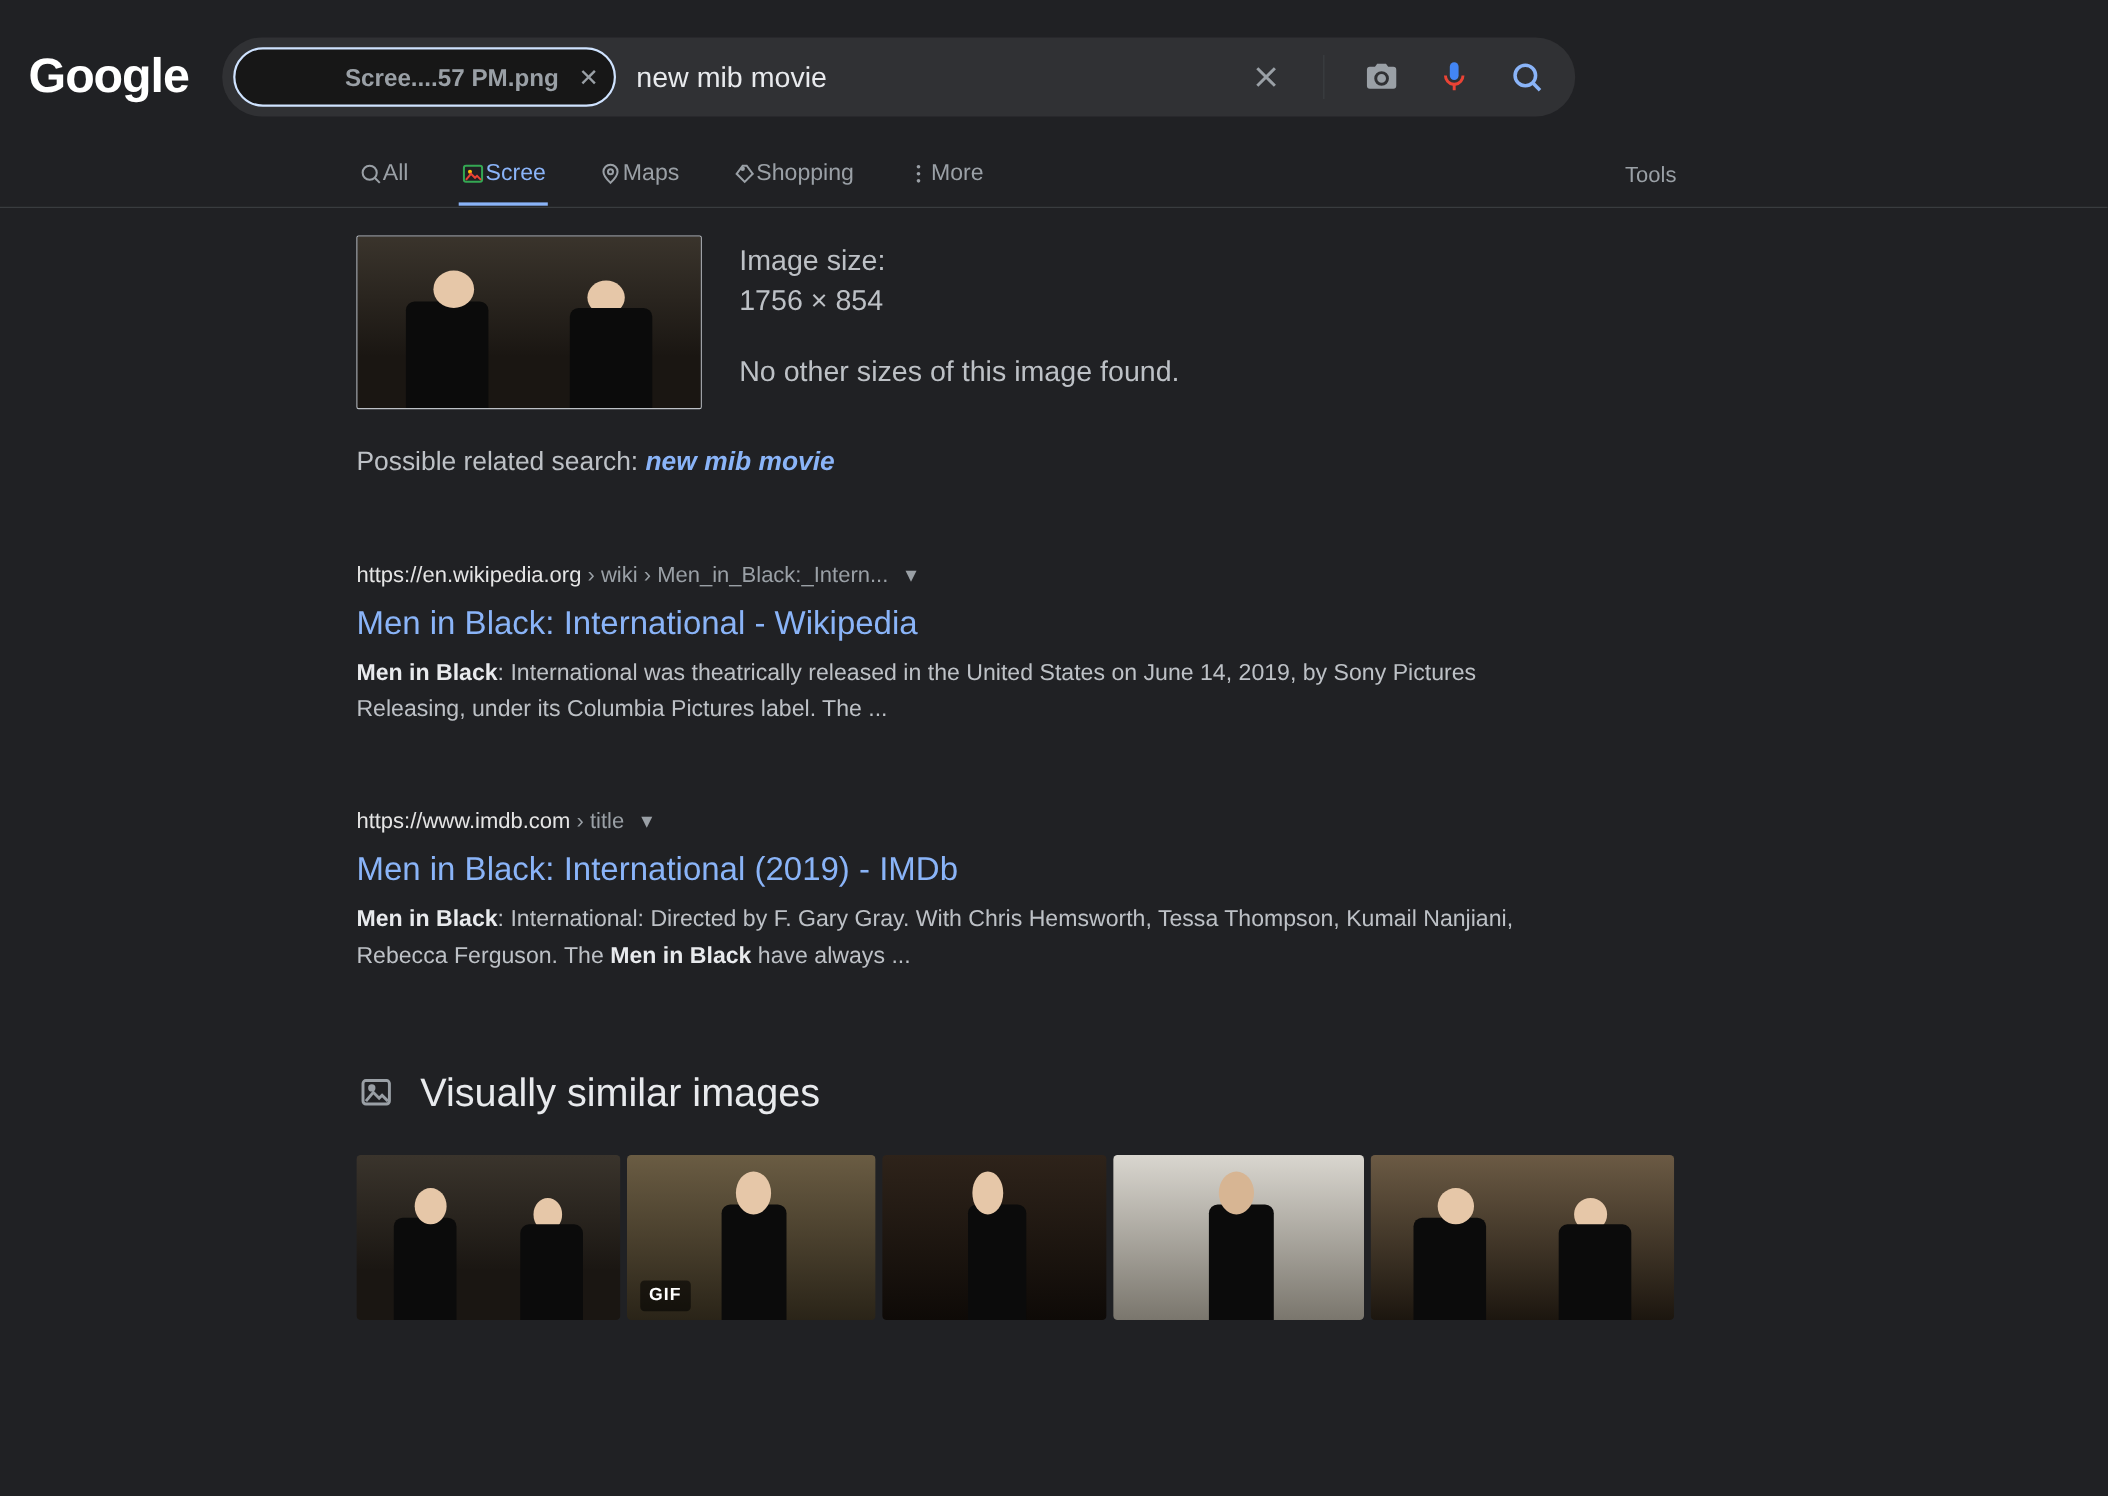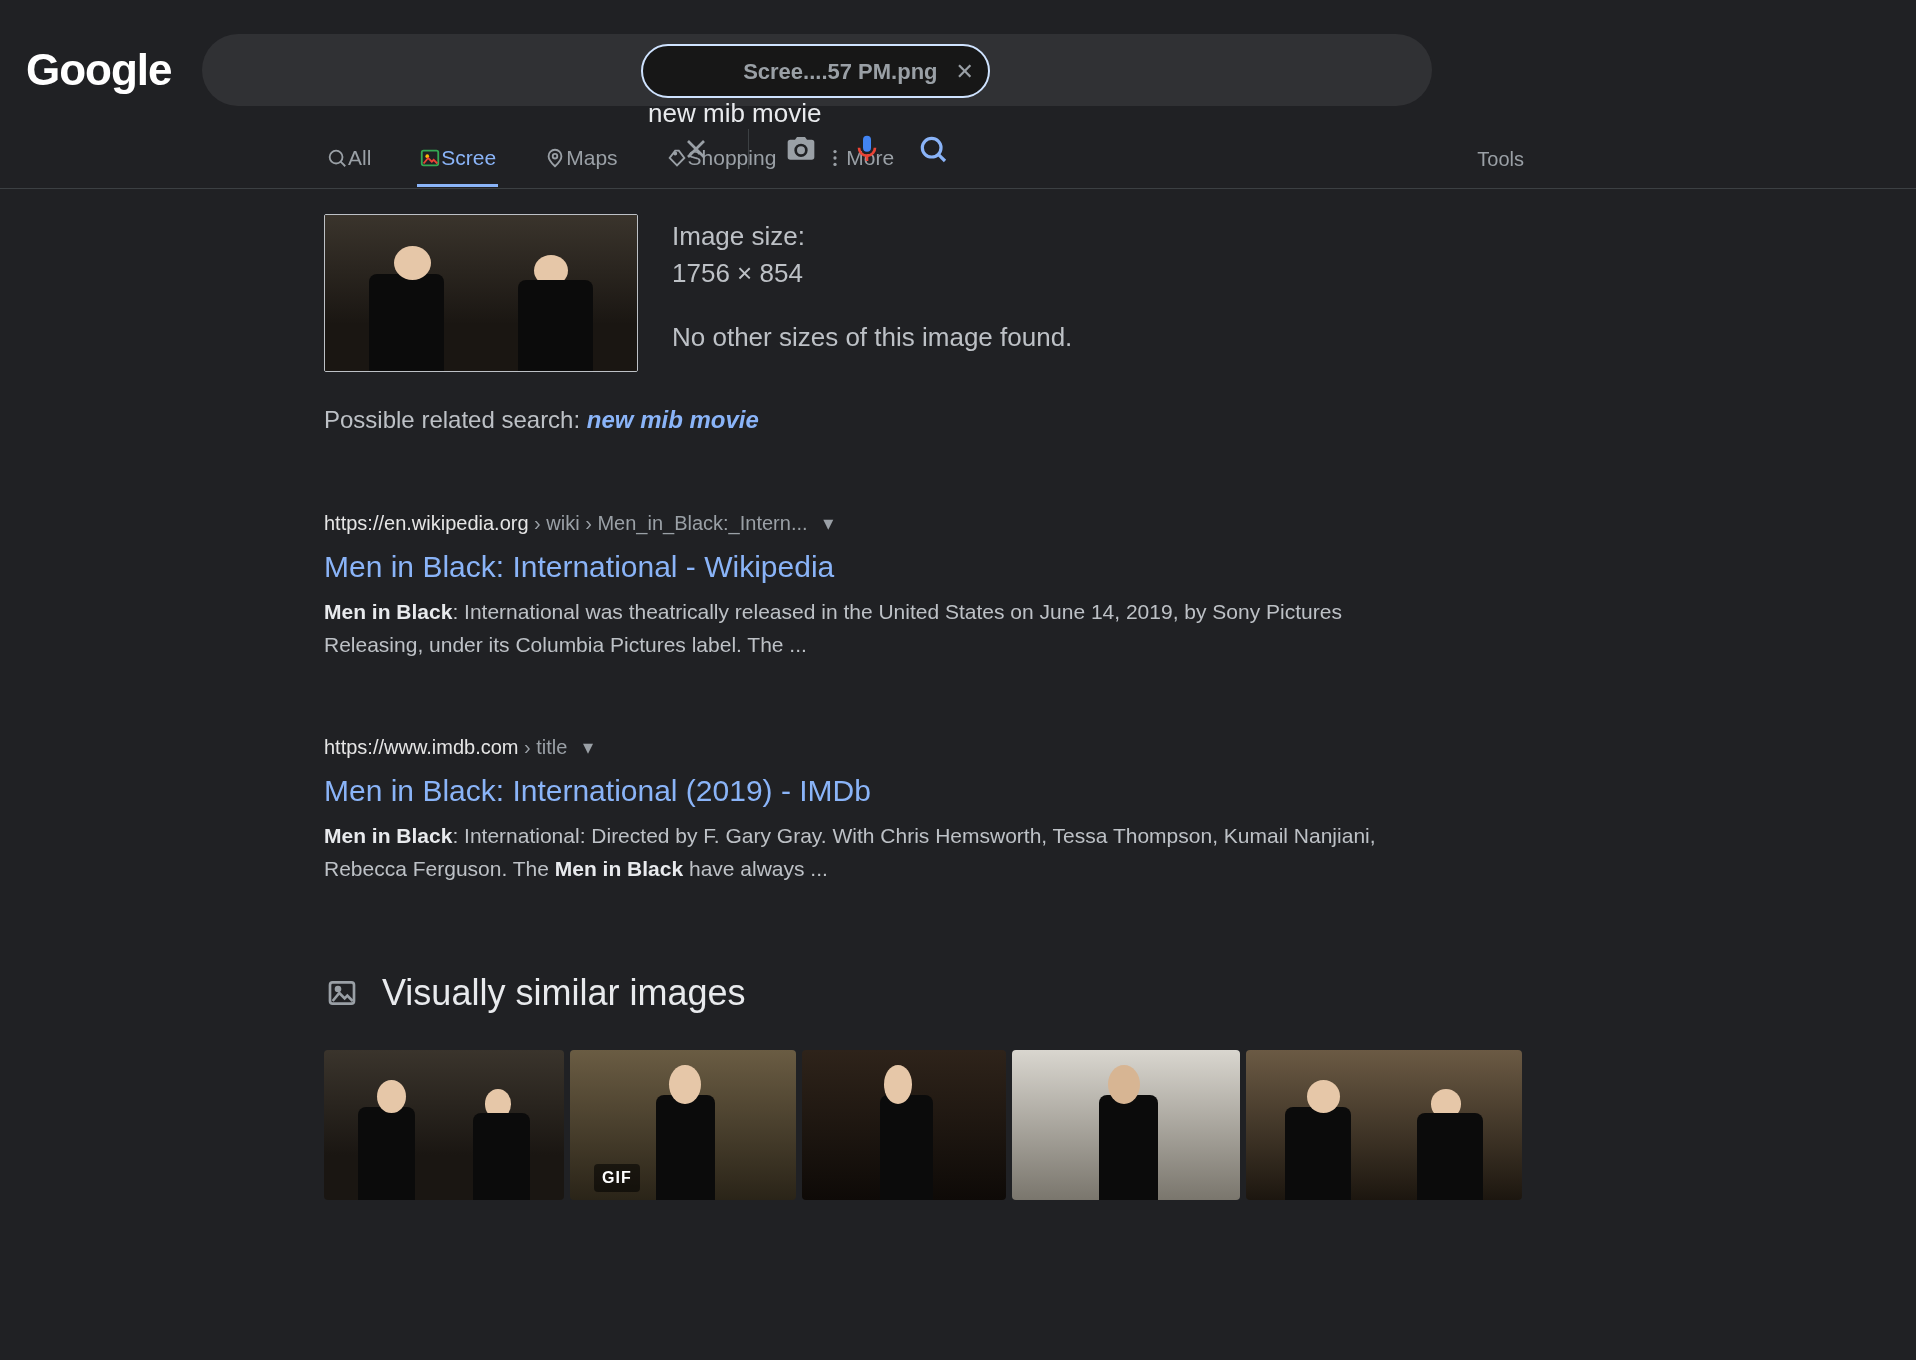--- a/index.html
+++ b/index.html
@@ -35,21 +35,20 @@
   .logo{letter-spacing:-1px;font-weight:700;font-size:44px;color:#fff;display:flex;align-items:center}
   .searchbar{
     position:relative;
     display:flex;
     align-items:center;
     background:var(--chip);
     border-radius:40px;
     padding:10px 12px 10px 10px;
     min-width:1230px;
     height:72px;
-    flex-direction:column;
   }
   .chip{
     display:flex;align-items:center;gap:10px;
     background:#171717;border:2px solid #cfe3ff;border-radius:32px;
     padding:6px 14px 6px 8px;color:#9aa0a6;font-weight:700;font-size:22px;
   }
   .chip .thumb{width:82px;height:38px;border-radius:4px;overflow:hidden;display:inline-block}
   .chip .chip-x{color:#9aa0a6;margin-left:8px;font-weight:400}
   .query-input{
     flex:1;border:none;background:transparent;outline:none;
@@ -84,21 +83,21 @@
   .result .snippet b{color:#e8eaed}
   .section{margin-top:80px}
   .section-title{display:flex;align-items:center;gap:22px;color:#e8eaed;font-size:36px}
   .visually-row{display:flex;gap:6px;margin-top:30px}
   .vis-card{height:150px;border-radius:4px;overflow:hidden;position:relative}
   .vis-card:first-child{width:240px}
   .vis-card:nth-child(2){width:226px}
   .vis-card:nth-child(3){width:204px}
   .vis-card:nth-child(4){width:228px}
   .vis-card:nth-child(5){width:276px}
-  .gif-badge{position:absolute;left:24px;bottom:8px;background:rgba(0,0,0,.55);color:#fff;font-size:16px;font-weight:700;letter-spacing:1px;border-radius:4px;padding:2px 8px}
+  .gif-badge{position:absolute;left:12px;bottom:8px;background:rgba(0,0,0,.55);color:#fff;font-size:16px;font-weight:700;letter-spacing:1px;border-radius:4px;padding:2px 8px}
 
   
   .movie-still{width:100%;height:100%;position:relative;background:linear-gradient(180deg,#3a342c 0%,#1a1612 70%)}
   .movie-still::before,.movie-still::after{content:"";position:absolute;bottom:0;background:#0b0b0b;border-radius:8px 8px 0 0}
   .movie-still::before{left:14%;width:24%;height:62%}
   .movie-still::after {right:14%;width:24%;height:58%}
   .movie-still .head1,.movie-still .head2{position:absolute;border-radius:50%;background:#e6c7a8}
   .movie-still .head1{left:22%;bottom:58%;width:12%;height:22%}
   .movie-still .head2{right:22%;bottom:54%;width:11%;height:20%}
   .movie-still.small .head1{width:14%;height:26%}

